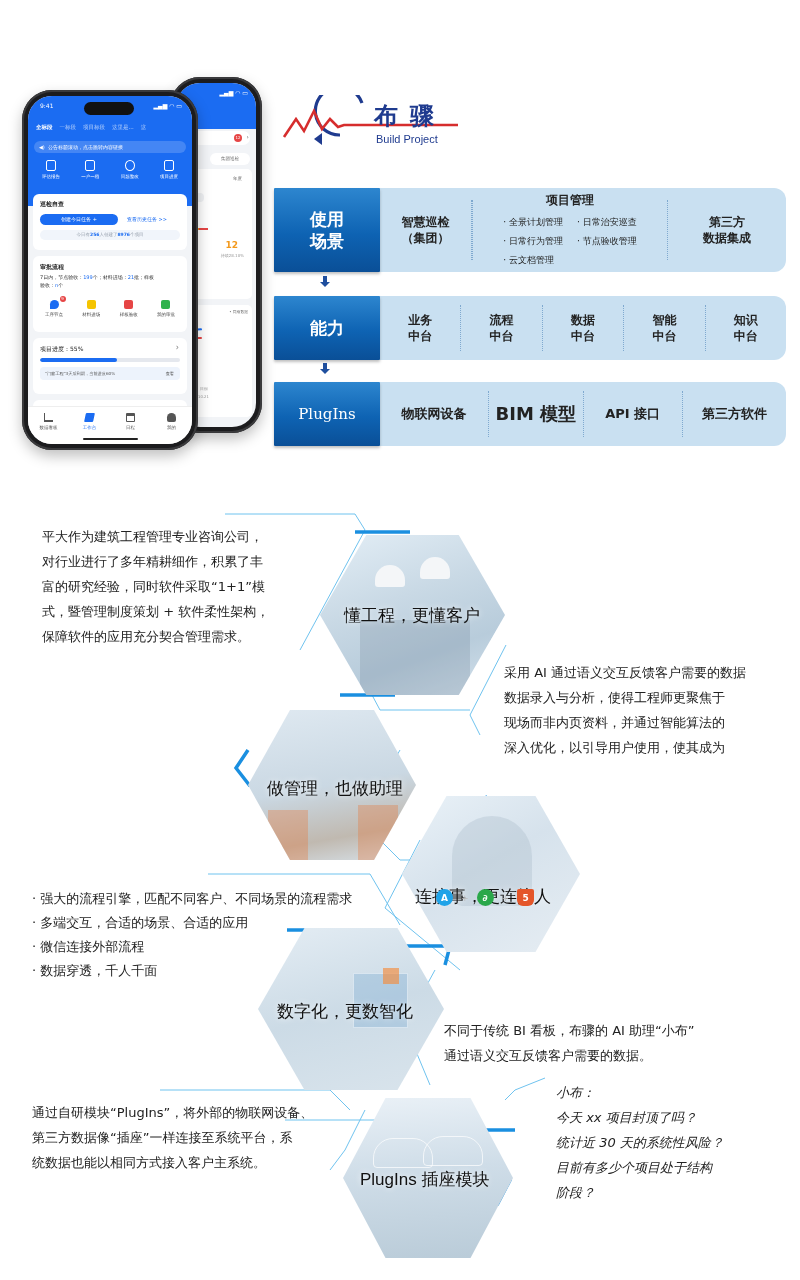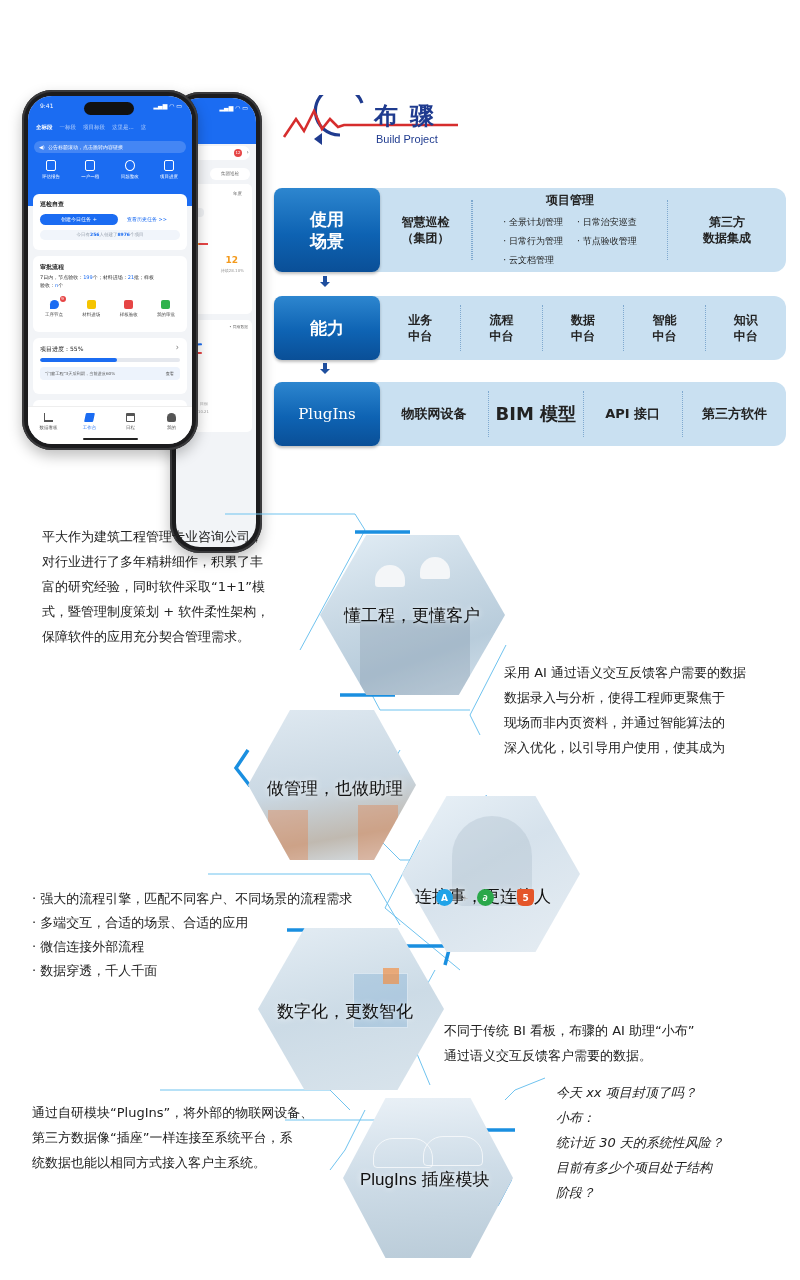--- a/index.html
+++ b/index.html
@@ -2,21 +2,21 @@
 <html><head>
 <meta charset="utf-8">
 <style>
   * { box-sizing: border-box; margin: 0; padding: 0; }
   html, body { width: 800px; height: 1280px; background: #ffffff; overflow: hidden; }
   body { position: relative; font-family: "DejaVu Sans", "Liberation Sans", sans-serif; color: #222; }
 
   
   .phone-frame { position: absolute; border-radius: 30px; background: #1c1c1e; box-shadow: 0 0 0 2px #3a3a3c inset, 0 6px 14px rgba(0,0,0,0.25); }
   .phone-screen { position: absolute; border-radius: 24px; overflow: hidden; background: #f2f4f7; }
-  .back-phone { left: 170px; top: 92px; width: 92px; height: 461px; }
+  .back-phone { left: 170px; top: 77px; width: 92px; height: 356px; }
   .back-phone .phone-screen { left: 6px; top: 6px; right: 6px; bottom: 6px; }
   .front-phone { left: 22px; top: 90px; width: 176px; height: 360px; }
   .front-phone .phone-screen { left: 6px; top: 6px; right: 6px; bottom: 6px; }
 
   .ph-blue { position: absolute; left: 0; top: 0; right: 0; height: 110px; background: #1b6cf2; }
   .ph-status { position: absolute; left: 12px; right: 10px; top: 6px; height: 10px; color: #fff; font-size: 6px; display: flex; justify-content: space-between; }
   .ph-notch { position: absolute; left: 56px; top: 6px; width: 50px; height: 13px; background: #111; border-radius: 8px; }
   .ph-tabs { position: absolute; left: 8px; right: 6px; top: 28px; display: flex; gap: 7px; font-size: 5.5px; color: rgba(255,255,255,0.65); white-space: nowrap; overflow: hidden; }
   .ph-tabs .active { color: #fff; font-weight: bold; position: relative; }
   .ph-tabs .active::after { content: ""; position: absolute; left: 4px; right: 4px; bottom: -4px; height: 1.5px; background: #fff; border-radius: 1px; }
@@ -66,21 +66,21 @@
   .bp-line { position: absolute; left: 0; width: 26px; height: 2px; border-radius: 1px; }
   .bp-axis { position: absolute; font-size: 3.8px; color: #999; }
 
   
   .logo { position: absolute; left: 282px; top: 95px; width: 180px; height: 60px; }
   .logo-cn { position: absolute; left: 374px; top: 100px; font-size: 24px; font-weight: bold; color: #1f3b8f; letter-spacing: 12px; font-family: "DejaVu Sans", sans-serif; }
   .logo-en { position: absolute; left: 376px; top: 133px; font-size: 11px; color: #1f3b8f; font-family: "Liberation Sans", sans-serif; }
 
   
   .arch-row { position: absolute; left: 274px; width: 512px; background: #c9e0f1; border-radius: 12px; }
-  .arch-label { position: absolute; left: 0; top: 0; bottom: 0; width: 106px; border-radius: 8px; background: linear-gradient(180deg, #2d86cf 0%, #0e63b3 55%, #0a4f97 100%); color: #fff; font-weight: bold; font-size: 17px; display: flex; align-items: center; justify-content: center; text-align: center; line-height: 22px; box-shadow: 0 2px 3px rgba(0,0,0,0.25); }
+  .arch-label { position: absolute; left: 0; top: 0; bottom: 0; width: 106px; border-radius: 1px; background: linear-gradient(180deg, #2d86cf 0%, #0e63b3 55%, #0a4f97 100%); color: #fff; font-weight: bold; font-size: 17px; display: flex; align-items: center; justify-content: center; text-align: center; line-height: 22px; box-shadow: 0 2px 3px rgba(0,0,0,0.25); }
   .arch-label.serif { font-family: "DejaVu Serif", serif; font-weight: normal; font-size: 15px; }
   .arch-items { position: absolute; left: 106px; right: 0; top: 0; bottom: 0; display: flex; align-items: center; }
   .arch-cell { display: flex; flex-direction: column; align-items: center; justify-content: center; text-align: center; font-size: 12px; font-weight: bold; color: #222; line-height: 16px; height: 72%; border-right: 1px dotted #7fa9cf; }
   .arch-cell:last-child { border-right: none; }
   .arch-sub { display: grid; grid-template-columns: auto auto; column-gap: 14px; row-gap: 3px; font-size: 9px; font-weight: normal; text-align: left; margin-top: 6px; }
   .arch-arrow { position: absolute; left: 320px; width: 10px; height: 12px; }
   .arch-arrow::before { content: ""; position: absolute; left: 3px; top: 0; width: 4px; height: 6px; background: #1f4f9e; }
   .arch-arrow::after { content: ""; position: absolute; left: 0; top: 6px; border-left: 5px solid transparent; border-right: 5px solid transparent; border-top: 5px solid #1f4f9e; }
 
   
@@ -348,22 +348,22 @@
   <div>· 微信连接外部流程</div>
   <div>· 数据穿透，千人千面</div>
 </div>
 
 <div class="para" style="left:444px;top:1018px;">
   <div>不同于传统 BI 看板，布骤的 AI 助理“小布”</div>
   <div>通过语义交互反馈客户需要的数据。</div>
 </div>
 
 <div class="para italic" style="left:556px;top:1080px;">
+  <div>小布：</div>
   <div>今天 xx 项目封顶了吗？</div>
-  <div>小布：</div>
   <div>统计近 30 天的系统性风险？</div>
   <div>目前有多少个项目处于结构</div>
   <div>阶段？</div>
 </div>
 
 <div class="para" style="left:32px;top:1100px;">
   <div>通过自研模块“PlugIns”，将外部的物联网设备、</div>
   <div>第三方数据像“插座”一样连接至系统平台，系</div>
   <div>统数据也能以相同方式接入客户主系统。</div>
 </div>

